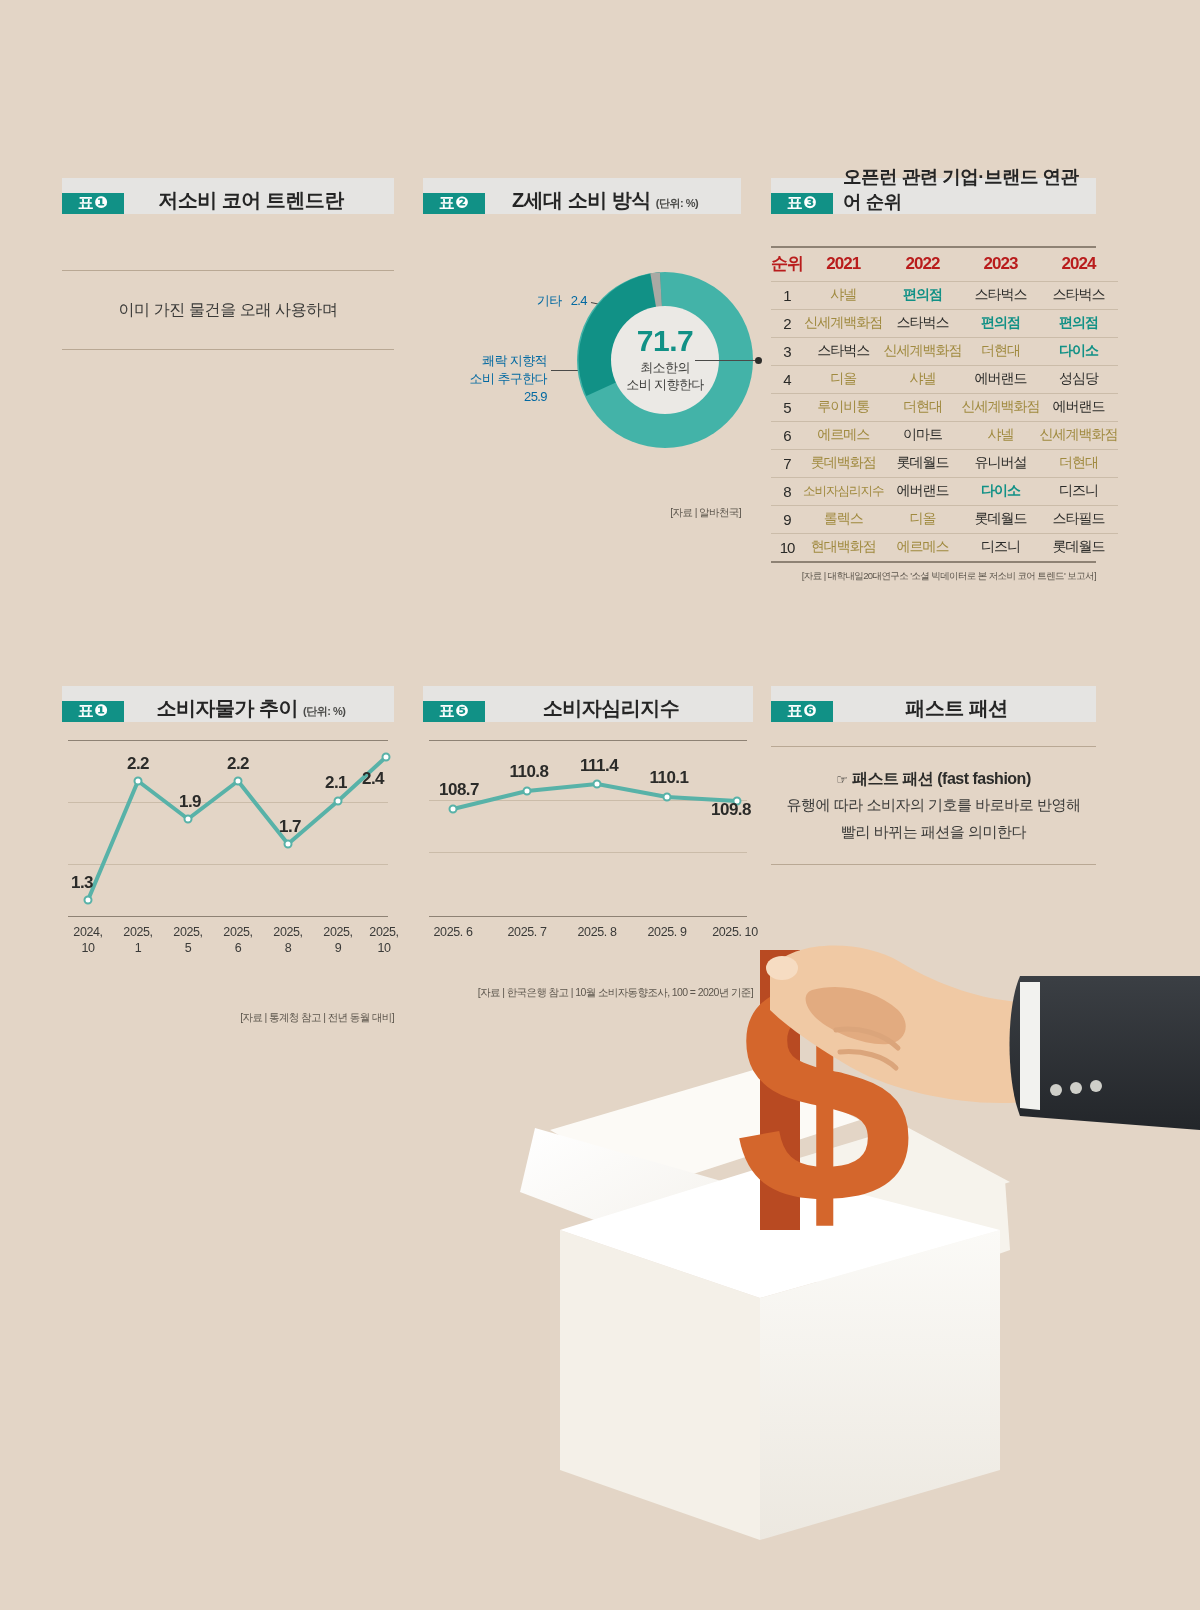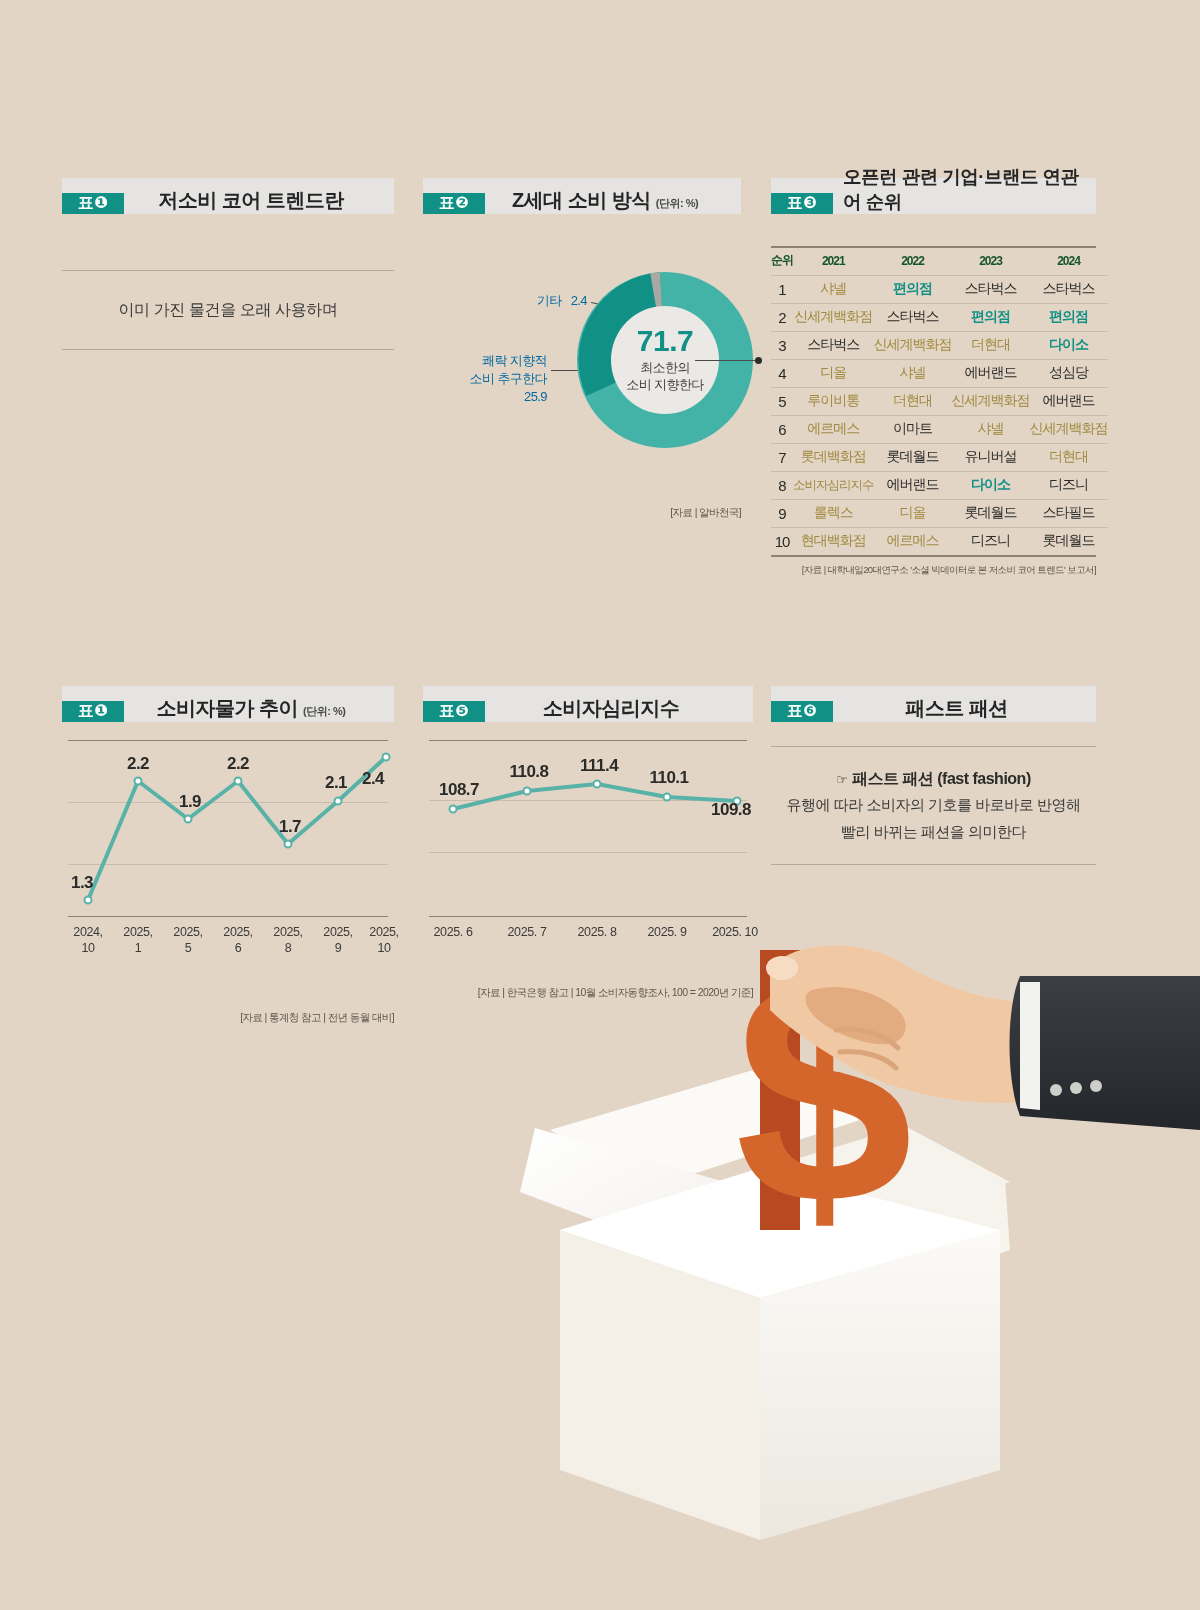--- a/index.html
+++ b/index.html
@@ -95,21 +95,21 @@
   table.rank { width: 100%; border-collapse: collapse; }
   table.rank th, table.rank td {
     text-align: center;
     padding: 4px 0 5px;
     font-size: 14px;
     letter-spacing: -1px;
     border-bottom: 1px solid #cbbca9;
     white-space: nowrap;
   }
   table.rank thead th {
-    font-size: 12px; font-weight: bold; color: #14532d;
+    font-size: 17px; font-weight: bold; color: #b91c1c;
     border-bottom: 1px solid #cbbca9;
     padding-bottom: 6px;
   }
   table.rank td.rankno { font-size: 15px; font-weight: normal; color: #2a2a28; width: 44px; }
   table.rank tr:last-child td { border-bottom: none; }
   .c-dark  { color: #2b2b29; }
   .c-teal  { color: #119186; font-weight: bold; }
   .c-olive { color: #a08a3f; }
 
   

